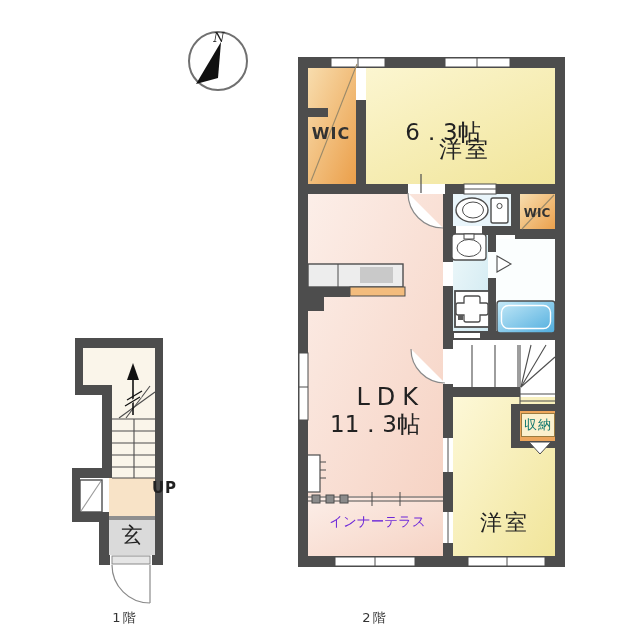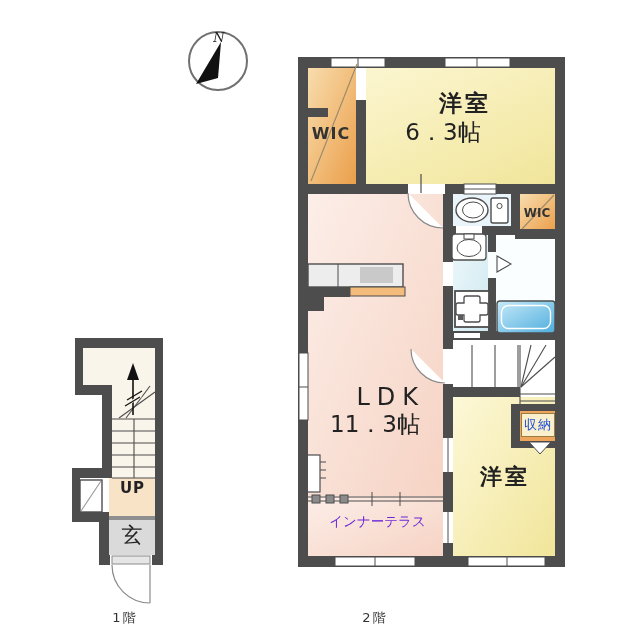--- a/index.html
+++ b/index.html
@@ -2,31 +2,31 @@
 <html><head>
 <meta charset="utf-8">
 <style>
   html,body{margin:0;padding:0;background:#ffffff;}
   .canvas{
     position:relative;width:640px;height:640px;background:#ffffff;overflow:hidden;
     font-family:"DejaVu Sans","Liberation Sans",sans-serif;color:#222;
   }
   .canvas svg{position:absolute;left:0;top:0;}
   .lbl{position:absolute;text-align:center;color:#222;line-height:1.1;white-space:nowrap;}
-  .lbl.room-name{font-size:22px;letter-spacing:3px;font-weight:700;}
+  .lbl.room-name{font-size:22px;letter-spacing:3px;font-weight:400;margin-top:46px;}
   .lbl.room-area{font-size:22px;font-weight:500;}
   .lbl.wic{font-size:16px;font-weight:bold;letter-spacing:1px;color:#333;}
   .lbl.wic-small{font-size:12px;font-weight:bold;color:#333;}
   .lbl.ldk{font-size:24px;letter-spacing:7px;font-weight:500;text-align:right;}
   .lbl.terrace{font-size:13.5px;color:#6d28d9;}
   .lbl.storage{
     font-size:13px;background:#fbf0cd;border:1px solid #9a7b40;
-    width:32px;height:22px;line-height:22px;letter-spacing:1px;color:#1d4ed8;
+    width:32px;height:22px;line-height:22px;letter-spacing:1px;color:#0f766e;
   }
-  .lbl.up{font-size:15px;font-weight:bold;letter-spacing:1px;}
+  .lbl.up{font-size:15px;font-weight:bold;letter-spacing:1px;margin-left:32px;}
   .lbl.genkan{font-size:21px;font-weight:500;}
   .lbl.floor-caption{font-size:13px;color:#333;letter-spacing:2px;}
   .lbl.north{font-size:13px;font-style:italic;font-family:"DejaVu Serif","Liberation Serif",serif;}
 </style>
 </head>
 <body>
 
 <div class="canvas">
 
 <svg width="640" height="640" viewBox="0 0 640 640">

